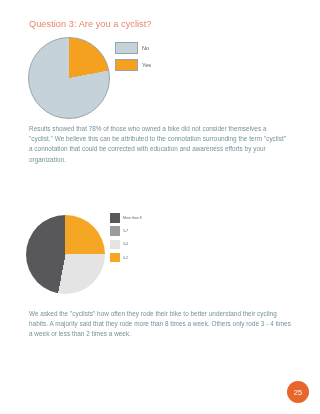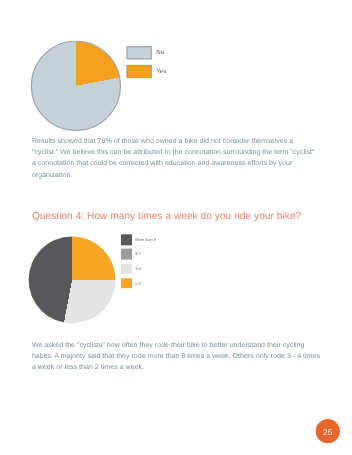--- a/index.html
+++ b/index.html
@@ -118,41 +118,41 @@
     align-items: center;
     justify-content: center;
     letter-spacing: 0.2px;
   }
 </style>
 </head>
 <body style="background: rgb(255, 255, 255);">
 
 <div class="page">
 
+  <div class="q-heading" id="heading-q3" style="color: rgb(232, 133, 107);">Question 3: Are you a cyclist?</div>
 
   <div class="chart-block" id="chart-q3">
     <div class="pie" id="pie-q3" style="background: conic-gradient(rgb(245, 161, 31) 0deg, rgb(245, 161, 31) 79.2deg, rgb(197, 210, 218) 79.2deg, rgb(197, 210, 218) 360deg); border: 1px solid rgb(154, 164, 172); box-sizing: border-box;"></div>
   </div>
 
   <div class="legend" id="legend-q3">
     <div class="legend-row">
       <span class="swatch" style="background: rgb(197, 210, 218);"></span>
       <span class="legend-label">No</span>
     </div>
     <div class="legend-row">
       <span class="swatch" style="background: rgb(245, 161, 31);"></span>
       <span class="legend-label">Yes</span>
     </div>
   </div>
 
   <div class="body-text" id="para-q3" style="color: rgb(117, 146, 155);">
     <p>Results showed that 78% of those who owned a bike did not consider themselves a "cyclist." We believe this can be attributed to the connotation surrounding the term "cyclist" a connotation that could be corrected with education and awareness efforts by your organization.</p>
   </div>
 
-  <div class="q-heading" id="heading-q4" style="color: rgb(232, 133, 107);">Question 4: How many times a week do you ride your bike?</div>
 
   <div class="chart-block" id="chart-q4">
     <div class="pie" id="pie-q4" style="background: conic-gradient(rgb(245, 166, 37) 0deg, rgb(245, 166, 37) 90deg, rgb(228, 228, 228) 90deg, rgb(228, 228, 228) 190.8deg, rgb(88, 88, 91) 190.8deg, rgb(88, 88, 91) 360deg);"></div>
   </div>
 
   <div class="legend" id="legend-q4">
     <div class="legend-row">
       <span class="swatch" style="background: rgb(88, 88, 91);"></span>
       <span class="legend-label">More than 8</span>
     </div>

